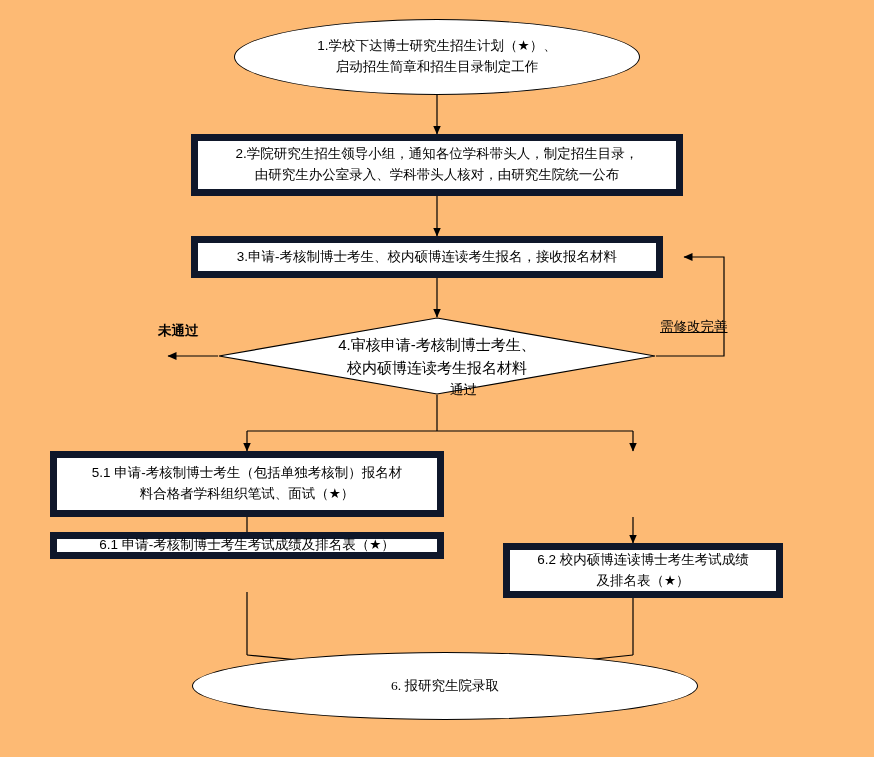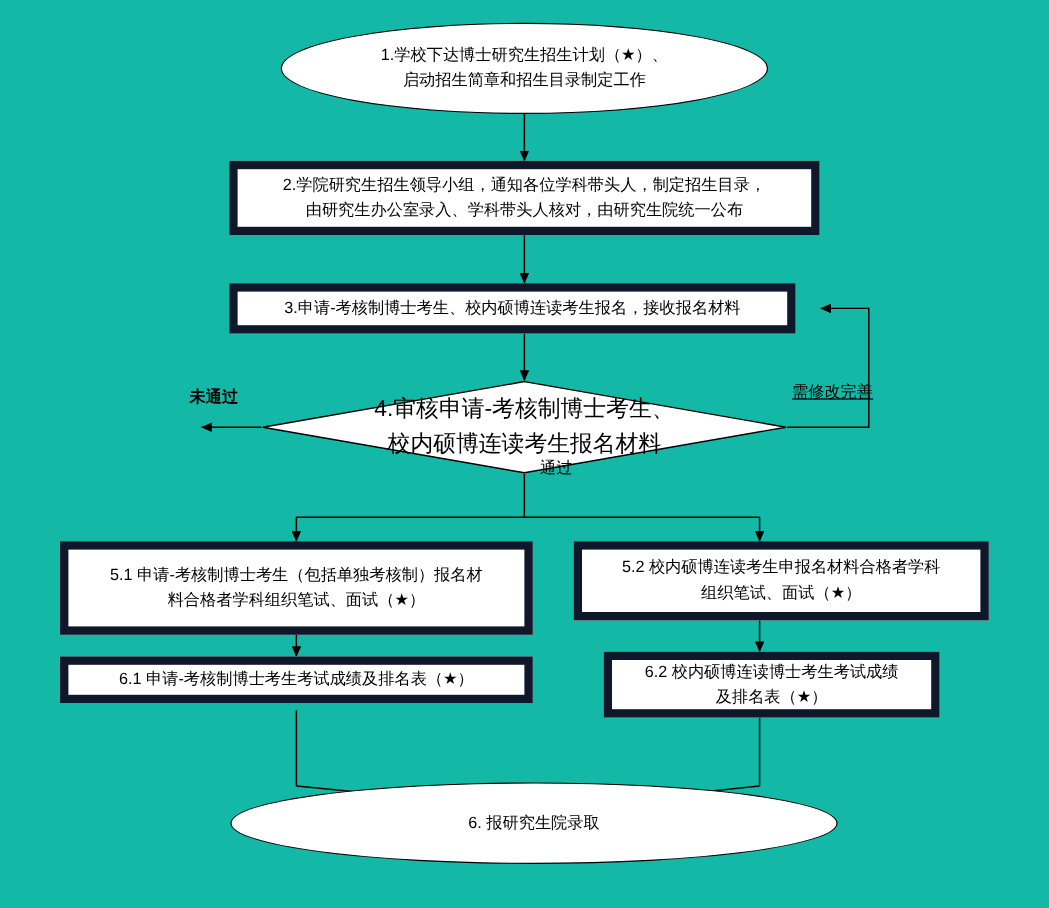--- a/index.html
+++ b/index.html
@@ -7,21 +7,21 @@
     padding: 0;
     background: #ffffff;
   }
   body {
     font-family: "Liberation Sans", "DejaVu Sans", sans-serif;
   }
   #canvas {
     position: relative;
     width: 874px;
     height: 757px;
-    background: #14b8a6;
+    background: #fdba74;
     overflow: hidden;
   }
   .node {
     position: absolute;
     box-sizing: border-box;
     display: flex;
     align-items: center;
     justify-content: center;
     text-align: center;
     color: #000000;
@@ -45,21 +45,21 @@
     position: absolute;
     inset: 0;
   }
   .diamond-label {
     position: absolute;
     inset: 0;
     display: flex;
     align-items: center;
     justify-content: center;
     text-align: center;
-    font-size: 19px;
+    font-size: 15px;
     color: #000000;
     line-height: 1.55;
     white-space: pre-line;
   }
   .edge-label {
     position: absolute;
     font-size: 13.5px;
     color: #000000;
     white-space: nowrap;
   }
@@ -129,40 +129,36 @@
 
   <div class="diamond-wrap" style="left:218px; top:317px; width:438px; height:78px;">
     <svg class="diamond-shape" viewBox="0 0 438 78" preserveAspectRatio="none">
       <polygon points="219,1 437,39 219,77 1,39" fill="#ffffff" stroke="#000000" stroke-width="1.2"></polygon>
     </svg>
     <div class="diamond-label">4.审核申请-考核制博士考生、
 校内硕博连读考生报名材料</div>
   </div>
 
 
-  <div class="node rect" style="left:50px; top:451px; width:394px; height:78px;">
+  <div class="node rect" style="left:50px; top:451px; width:394px; height:66px;">
     <span>5.1 申请-考核制博士考生（包括单独考核制）报名材
 料合格者学科组织笔试、面试（★）</span>
   </div>
 
-  <div class="node rect" style="left:478px; top:451px; width:346px; height:66px;">
-    <span>5.2 校内硕博连读考生申报名材料合格者学科
-组织笔试、面试（★）</span>
-  </div>
 
-  <div class="node rect" style="left:50px; top:547px; width:394px; height:39px;">
+  <div class="node rect" style="left:50px; top:532px; width:394px; height:27px;">
     <span>6.1 申请-考核制博士考生考试成绩及排名表（★）</span>
   </div>
 
   <div class="node rect" style="left:503px; top:543px; width:280px; height:55px;align-items:center;">
     <span>6.2 校内硕博连读博士考生考试成绩
 及排名表（★）</span>
   </div>
 
-  <div class="node ellipse" style="left:192px; top:652px; width:506px; height:68px;">
+  <div class="node ellipse" style="left:192px; top:652px; width:506px; height:68px;font-family:Liberation Serif, serif;">
     <span>6. 报研究生院录取</span>
   </div>
 
   <div class="edge-label" style="left:158px; top:322px;font-weight:bold;">未通过</div>
   <div class="edge-label" style="left:450px; top:381px;">通过</div>
   <div class="edge-label" style="left:660px; top:318px;text-decoration:underline;">需修改完善</div>
 
 </div>
 
 </body></html>

